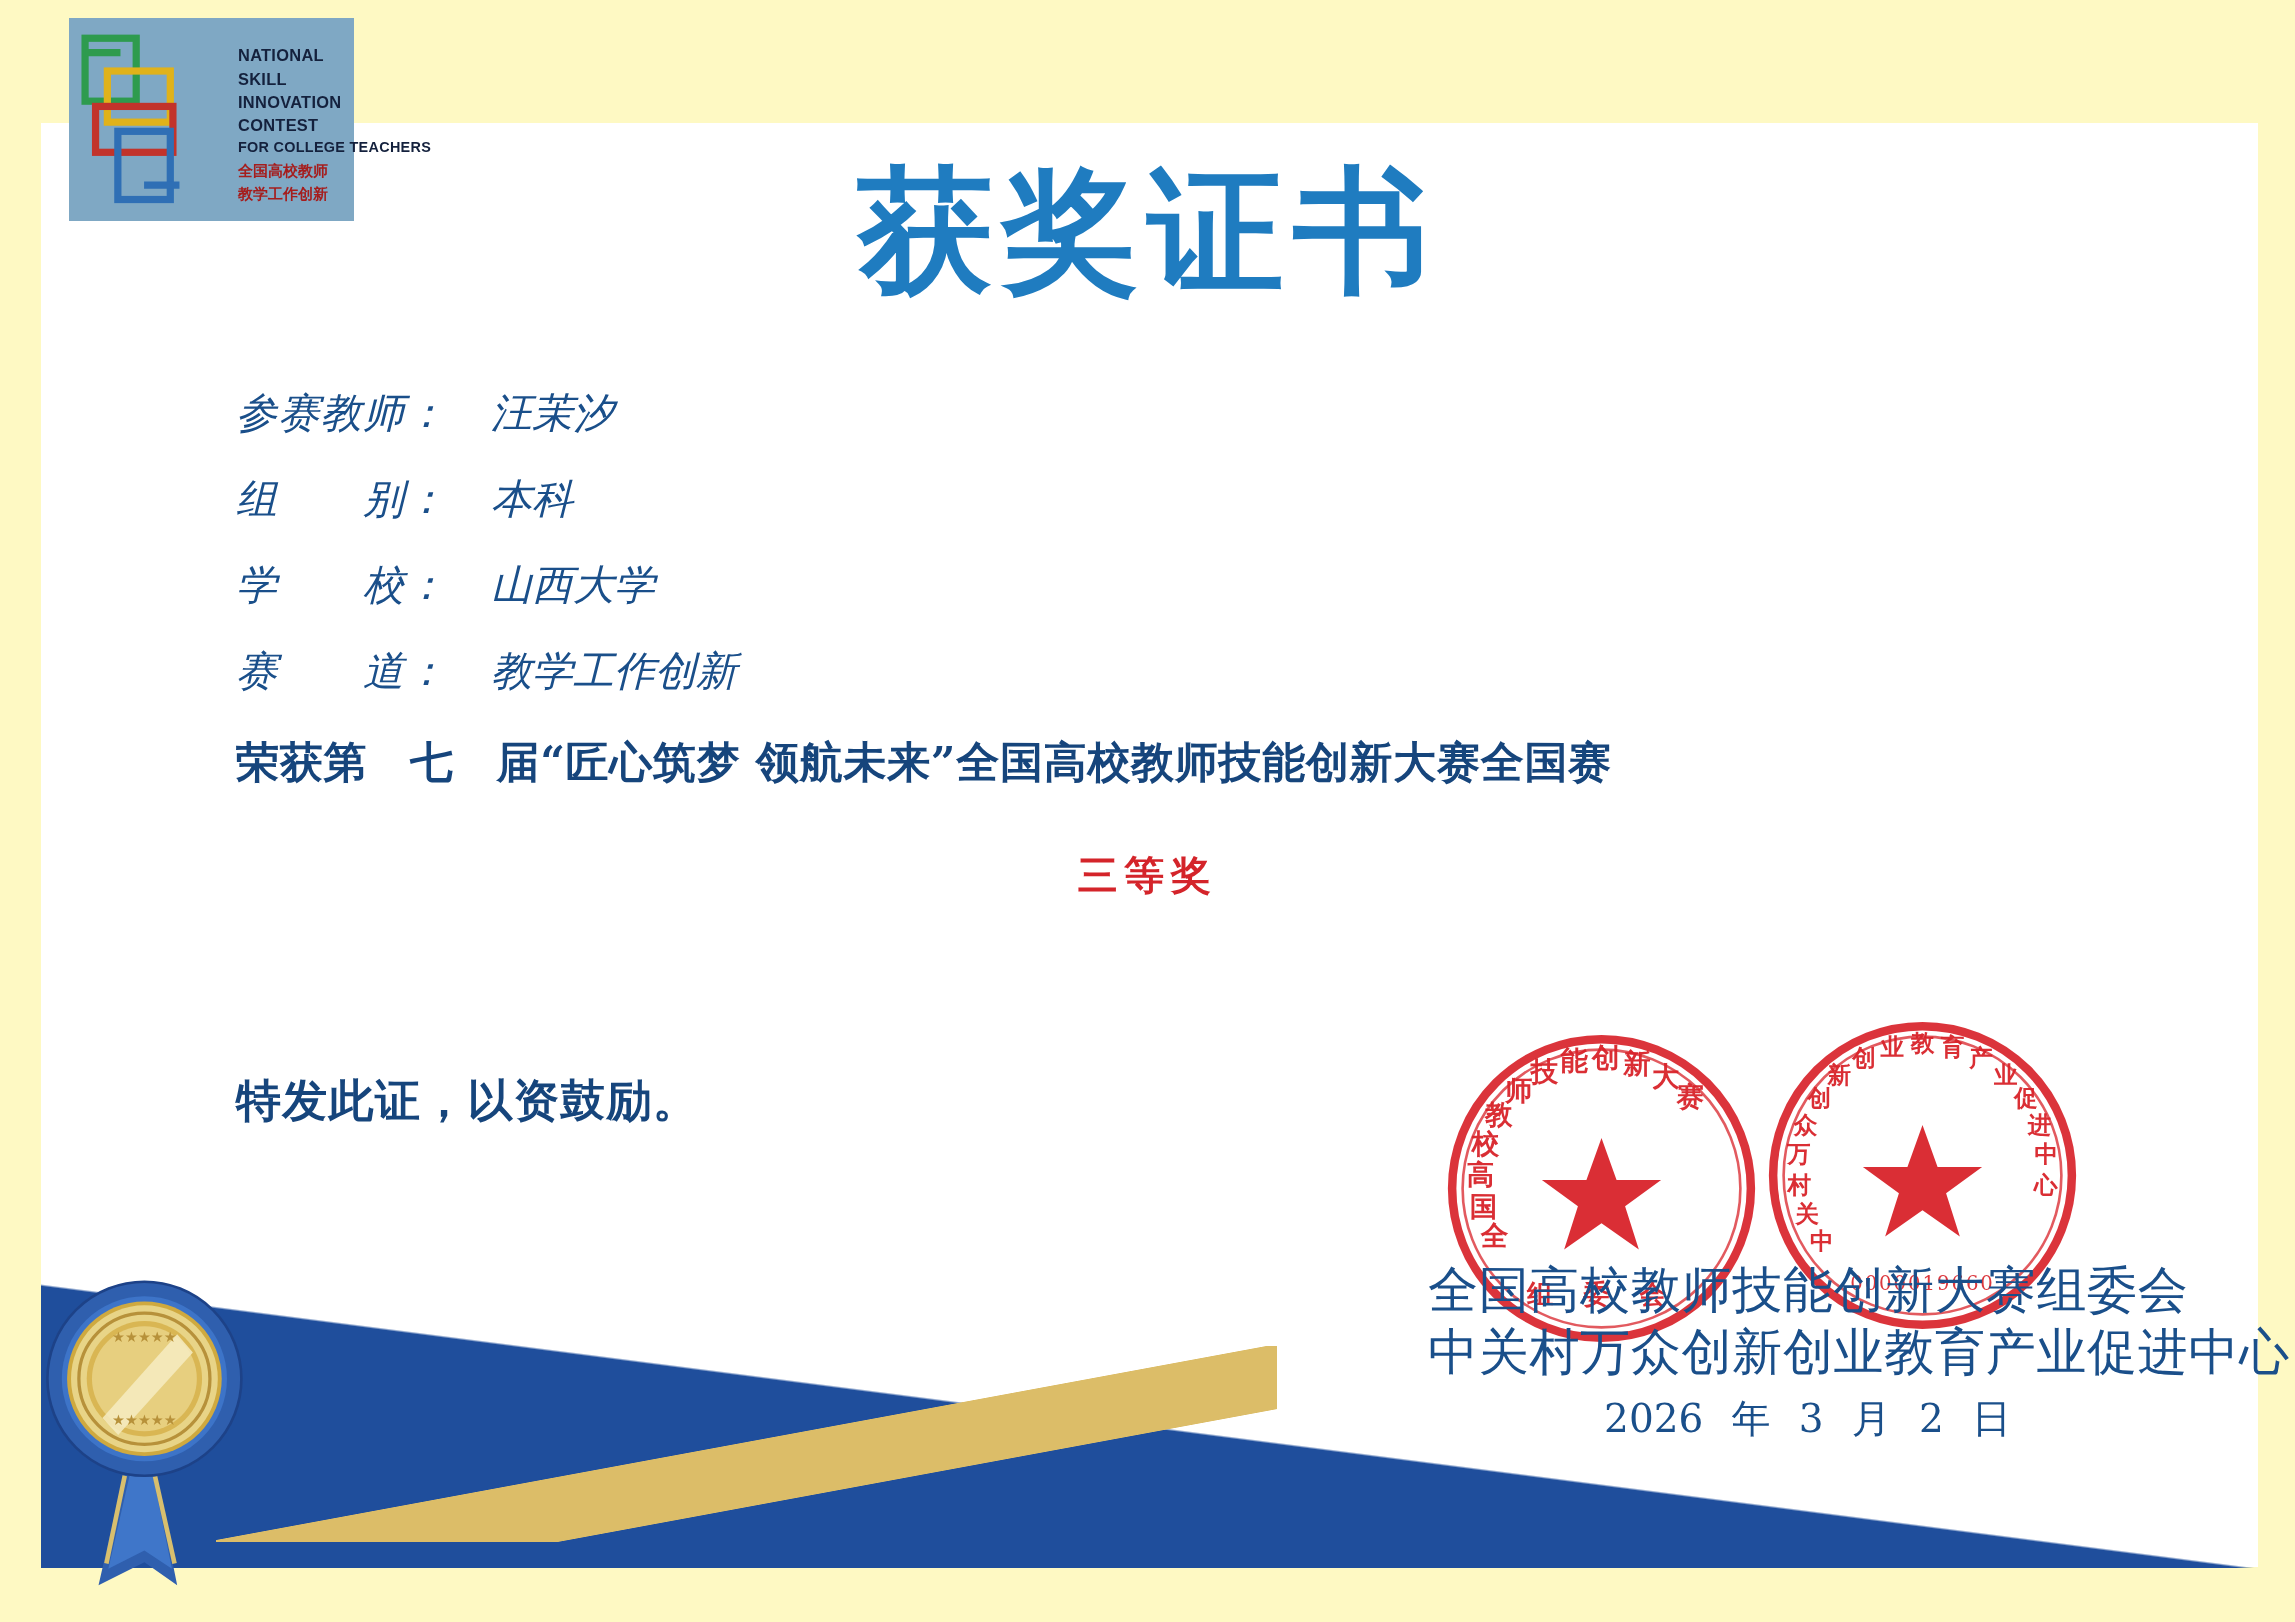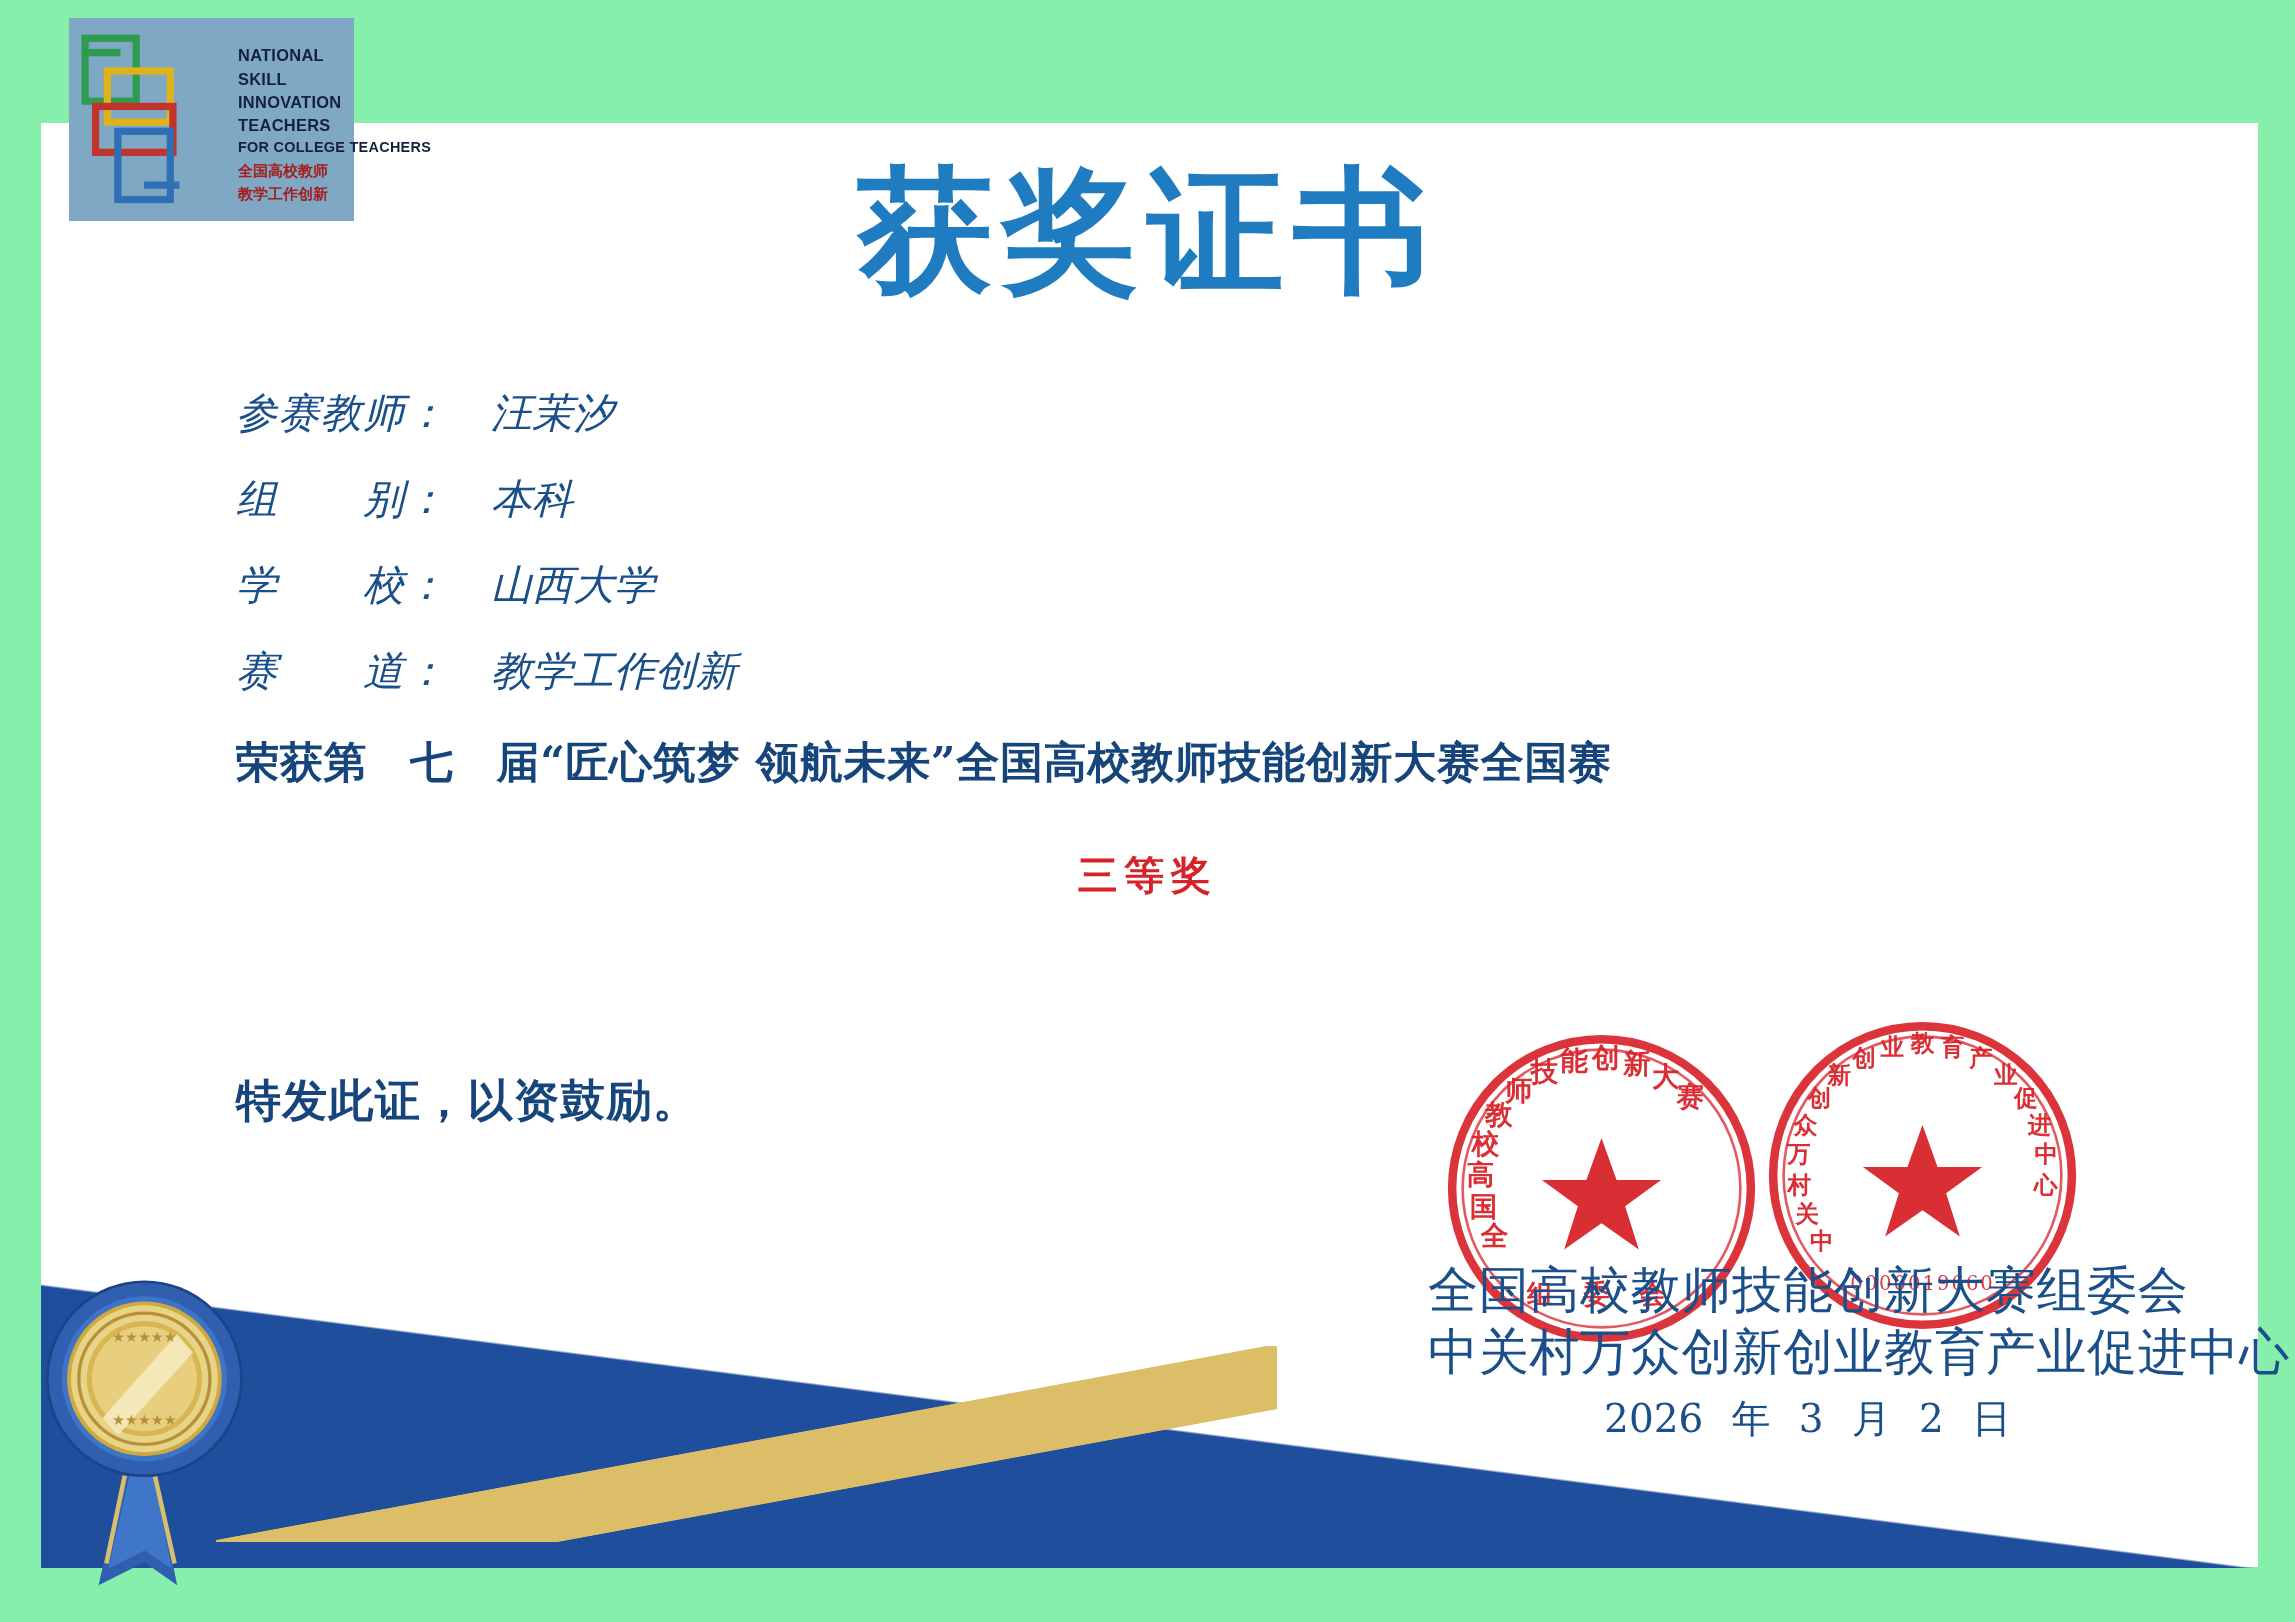--- a/index.html
+++ b/index.html
@@ -7,21 +7,21 @@
     padding: 0;
     background: #ffffff;
   }
   body {
     font-family: "Liberation Sans", sans-serif;
   }
   .page {
     position: relative;
     width: 2295px;
     height: 1623px;
-    background: #86efac;
+    background: #fef9c3;
     overflow: hidden;
   }
   
   .paper {
     position: absolute;
     left: 41px;
     top: 123px;
     width: 2217px;
     height: 1444px;
     background: #ffffff;
@@ -229,21 +229,21 @@
         <rect x="22" y="112" width="118" height="70" fill="none" stroke="#c2332b" stroke-width="11"></rect>
         <rect x="56" y="150" width="80" height="104" fill="none" stroke="#2f6fb5" stroke-width="11"></rect>
         <line x1="6" y1="30" x2="60" y2="30" stroke="#2e9b4e" stroke-width="11"></line>
         <line x1="96" y1="232" x2="150" y2="232" stroke="#2f6fb5" stroke-width="11"></line>
       </svg>
     </div>
     <div class="logo-text">
       <div class="en">NATIONAL</div>
       <div class="en">SKILL</div>
       <div class="en">INNOVATION</div>
-      <div class="en">TEACHERS</div>
+      <div class="en">CONTEST</div>
       <div class="en small">FOR COLLEGE TEACHERS</div>
       <div class="cn">全国高校教师</div>
       <div class="cn">教学工作创新</div>
     </div>
   </div>
 
   <div class="title">获奖证书</div>
 
   <div class="fields">
     <div class="field-row">

